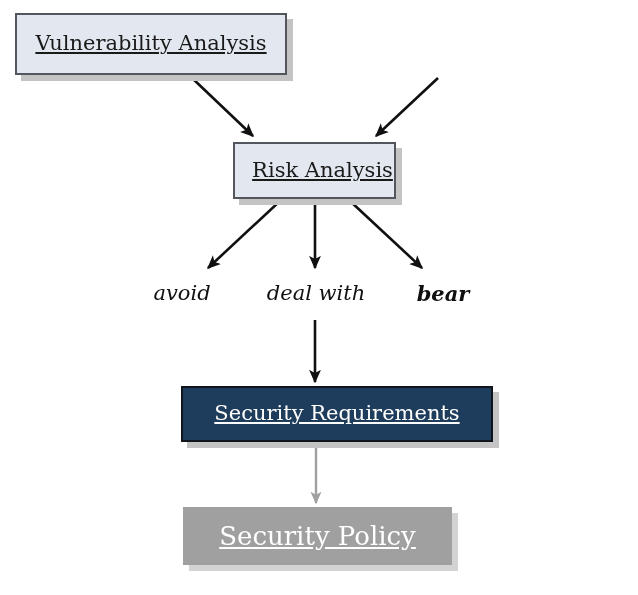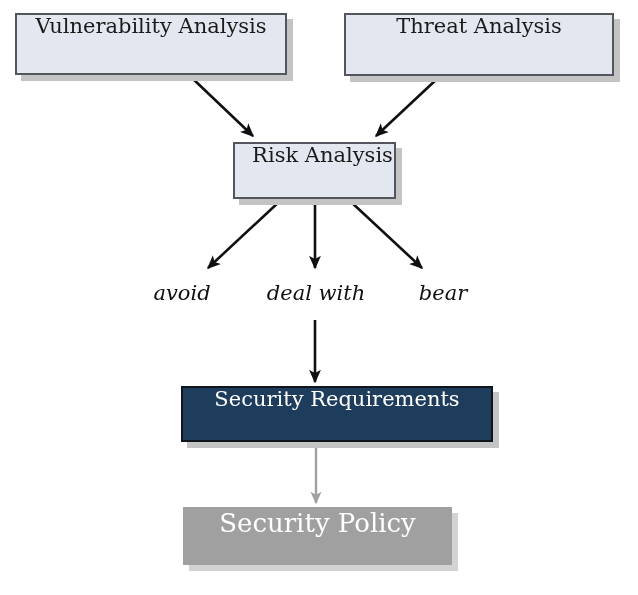--- a/index.html
+++ b/index.html
@@ -23,25 +23,26 @@
     left: 0;
     top: 0;
     width: 638px;
     height: 595px;
     pointer-events: none;
   }
   .node {
     position: absolute;
     box-sizing: border-box;
     display: flex;
-    align-items: flex-start;
+    align-items: center;
     justify-content: center;
     text-align: center;
     line-height: 1.1;
     z-index: 3;
+    text-decoration: underline;
   }
   .node-light {
     background: #e3e8f0;
     border: 2px solid #53565c;
     color: #1a1a1a;
     font-size: 21px;
     box-shadow: 6px 6px 0 0 #c4c4c4;
   }
   .node-primary {
     background: #1e3d5c;
@@ -89,33 +90,30 @@
         <line x1="350" y1="201" x2="422" y2="268" stroke="#101010" stroke-width="2.6" marker-end="url(#arrow-black)"></line>
         <line x1="315" y1="320" x2="315" y2="382" stroke="#101010" stroke-width="2.6" marker-end="url(#arrow-black)"></line>
         <line x1="316" y1="444" x2="316" y2="503" stroke="#a0a0a0" stroke-width="2.4" marker-end="url(#arrow-gray)"></line>
       </g>
   </svg>
 
   <div class="node node-light" style="left: 15px; top: 13px; width: 272px; height: 62px; background: rgb(227, 232, 240); border-color: rgb(83, 86, 92); color: rgb(26, 26, 26);">
     <span>Vulnerability Analysis</span>
   </div>
 
-  <div class="node node-light" style="left: 344px; top: 13px; width: 270px; height: 63px; background: rgb(227, 232, 240); border-color: rgb(83, 86, 92); color: rgb(26, 26, 26);">
-    <span>Threat Analysis</span>
-  </div>
 
   <div class="node node-light" style="left: 233px; top: 142px; width: 163px; height: 57px; background: rgb(227, 232, 240); border-color: rgb(83, 86, 92); color: rgb(26, 26, 26); padding-left: 16px;">
     <span>Risk Analysis</span>
   </div>
 
   <div class="node node-primary" style="left: 181px; top: 386px; width: 312px; height: 56px; background: rgb(30, 61, 92); border-color: rgb(16, 21, 27); color: rgb(255, 255, 255);">
     <span>Security Requirements</span>
   </div>
 
   <div class="node node-muted" style="left: 183px; top: 507px; width: 269px; height: 58px; background: rgb(160, 160, 160); border-color: rgb(160, 160, 160); color: rgb(255, 255, 255);">
     <span>Security Policy</span>
   </div>
 
   <div class="edge-label" style="left: 182px; top: 281px;">avoid</div>
   <div class="edge-label" style="left: 316px; top: 281px;">deal with</div>
-  <div class="edge-label" style="left: 443px; top: 281px;">bear</div>
+  <div class="edge-label" style="left: 443px; top: 281px; font-weight: bold;">bear</div>
 
 </div>
 
 </body></html>

